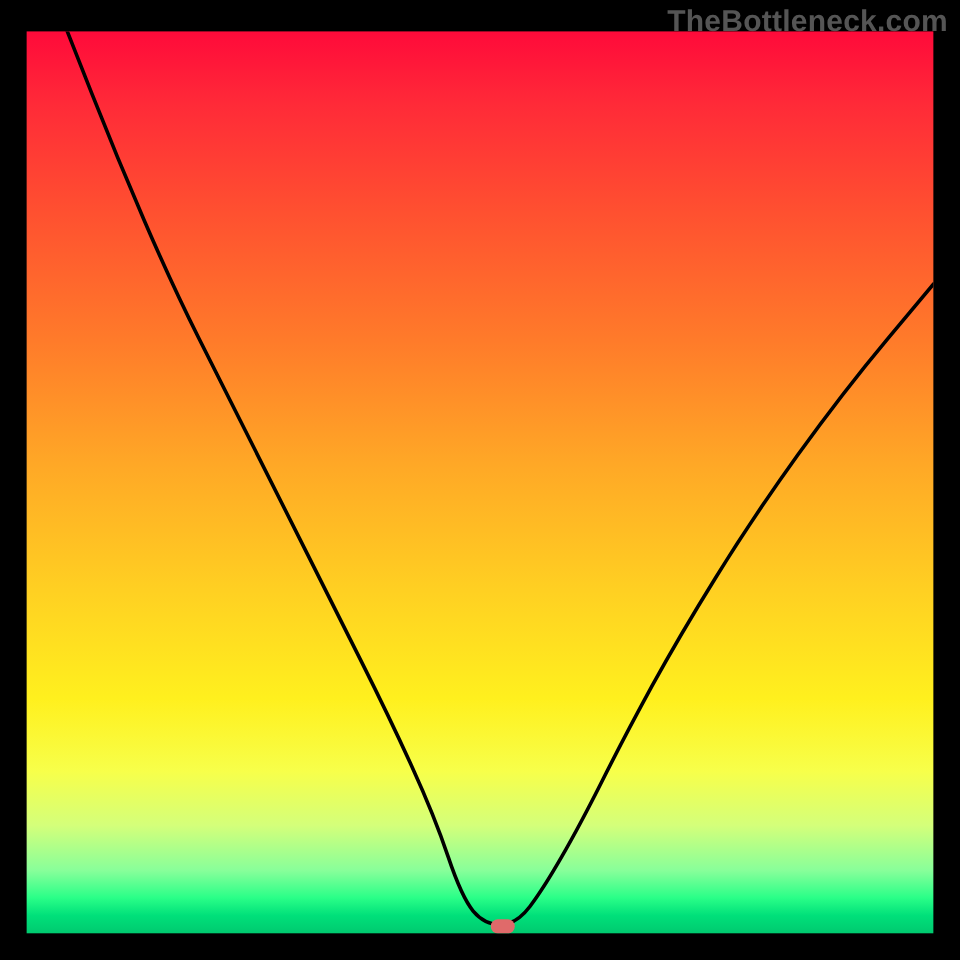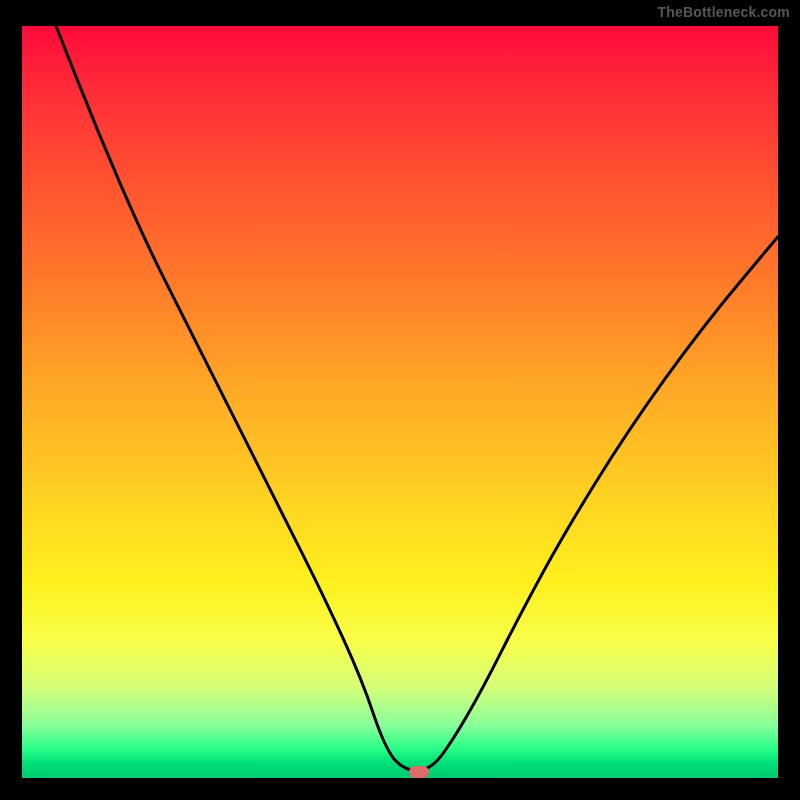--- a/index.html
+++ b/index.html
@@ -15,21 +15,21 @@
     position: relative;
     width: 800px;
     height: 800px;
     background: #000;
   }
   .watermark {
     position: absolute;
     top: 4px;
     right: 10px;
     color: #555;
-    font-size: 14px;
+    font-size: 25px;
     font-weight: 600;
     letter-spacing: 0.2px;
   }
   .plot {
     position: absolute;
     left: 22px;
     top: 26px;
     width: 756px;
     height: 752px;
     overflow: hidden;

